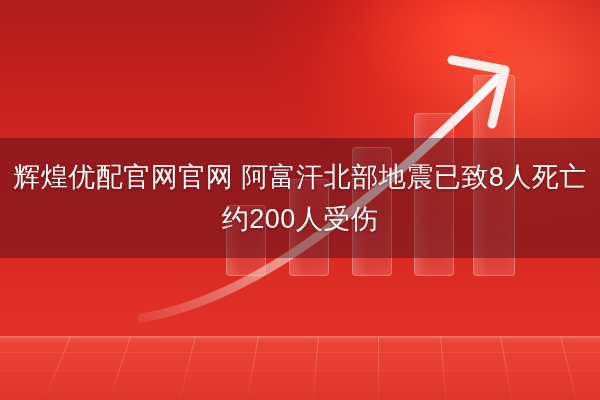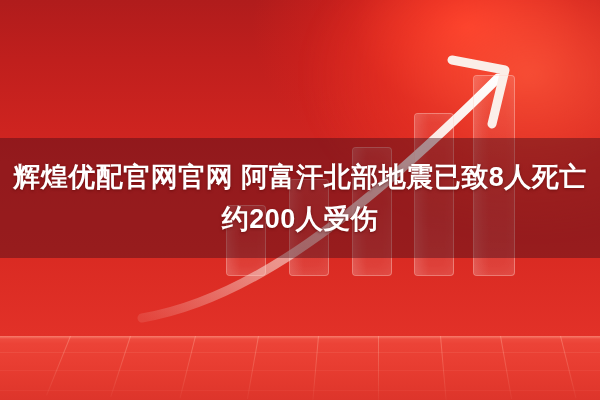--- a/index.html
+++ b/index.html
@@ -104,21 +104,21 @@
   .headline {
     position: absolute;
     left: 0; top: 138px;
     width: 600px; height: 120px;
     display: flex;
     align-items: center;
     justify-content: center;
     text-align: center;
     color: #ffffff;
     font-size: 27px;
-    font-weight: bold;
+    font-weight: normal;
     line-height: 42px;
     letter-spacing: 0.5px;
     padding: 0 8px;
     box-sizing: border-box;
     text-shadow: 0 1px 3px rgba(80,0,0,0.55);
   }
 </style>
 </head>
 <body>
 

